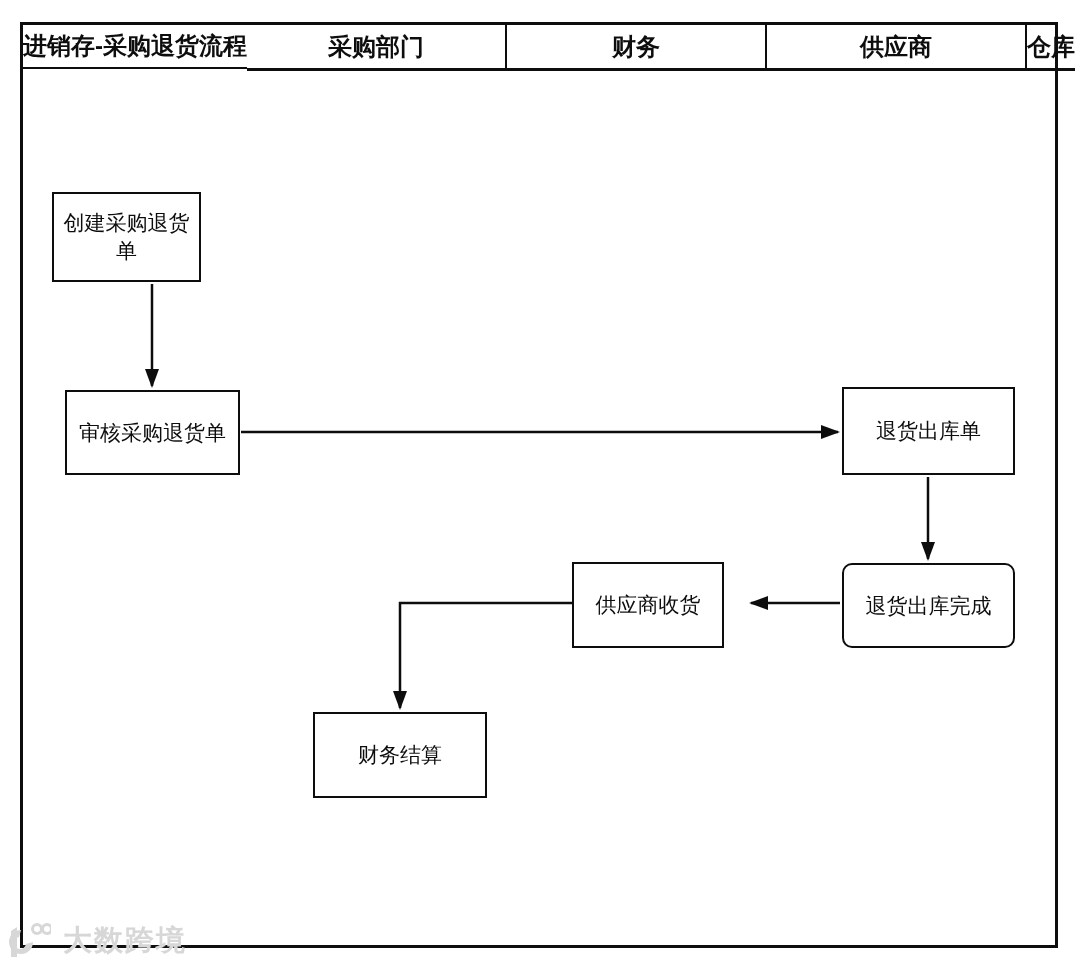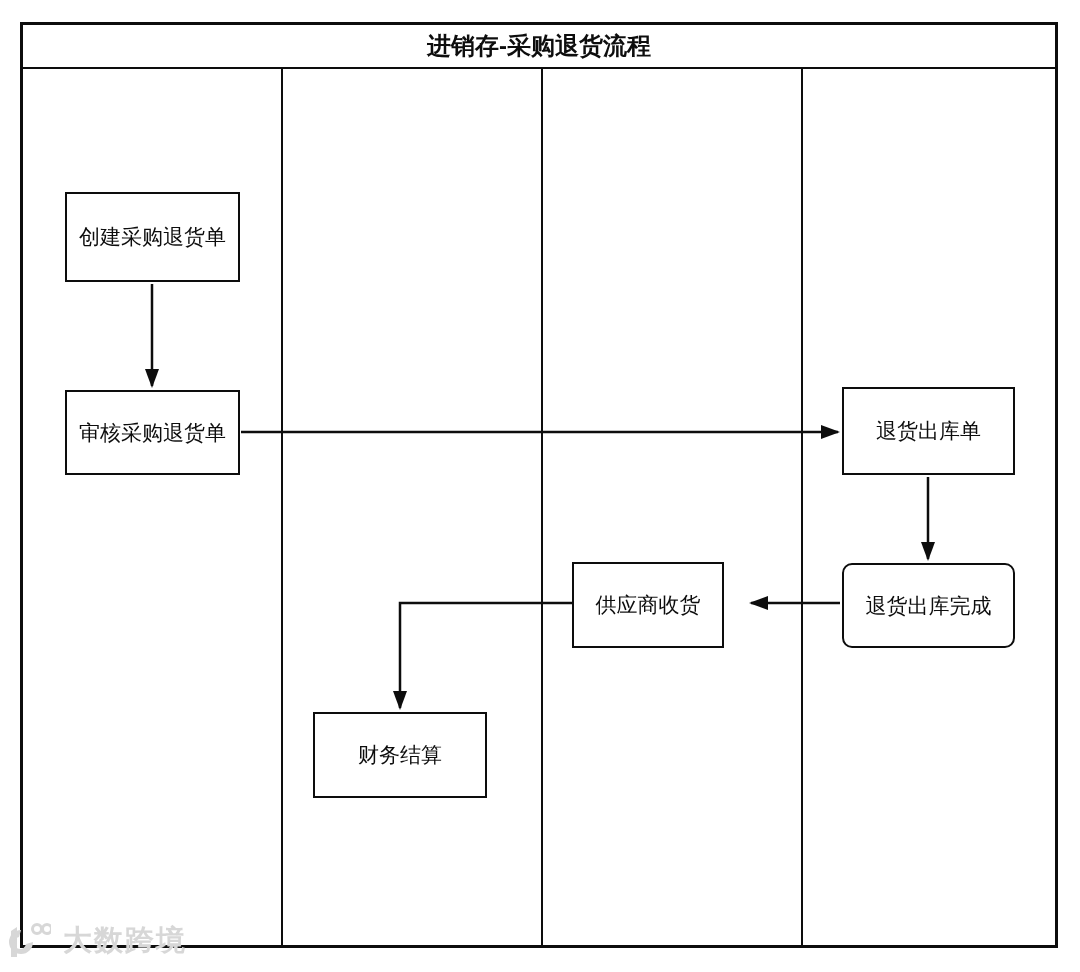--- a/index.html
+++ b/index.html
@@ -18,21 +18,21 @@
   
   .frame {
     position: absolute;
     left: 20px;
     top: 22px;
     width: 1038px;
     height: 926px;
     border: 3px solid #0d0d0d;
     box-sizing: border-box;
     display: flex;
-    flex-direction: column;
+    flex-direction: row;
     background: #ffffff;
   }
   .title-row {
     height: 42px;
     border-bottom: 2px solid #0d0d0d;
     display: flex;
     align-items: center;
     justify-content: center;
     font-size: 24px;
     font-weight: bold;
@@ -71,21 +71,21 @@
     background: #ffffff;
     box-sizing: border-box;
     display: flex;
     align-items: center;
     justify-content: center;
     font-size: 21px;
     color: #0d0d0d;
     text-align: center;
     z-index: 3;
   }
-  #node-create   { left: 65px;  top: 192px; width: 175px; height: 90px; }
+  #node-create   { left: 52px;  top: 192px; width: 149px; height: 90px; }
   #node-review   { left: 65px;  top: 390px; width: 175px; height: 85px; }
   #node-outorder { left: 842px; top: 387px; width: 173px; height: 88px; }
   #node-outdone  { left: 842px; top: 563px; width: 173px; height: 85px; border-radius: 10px; }
   #node-supplier { left: 572px; top: 562px; width: 152px; height: 86px; }
   #node-finance  { left: 313px; top: 712px; width: 174px; height: 86px; }
 
   
   .arrows {
     position: absolute;
     left: 0; top: 0;
@@ -116,20 +116,26 @@
   }
 </style>
 </head>
 <body>
 
 <div class="page">
 
   <div class="frame">
     <div class="title-row">进销存-采购退货流程</div>
 
+    <div class="header-row">
+      <div class="lane-header">采购部门</div>
+      <div class="lane-header">财务</div>
+      <div class="lane-header">供应商</div>
+      <div class="lane-header">仓库</div>
+    </div>
 
     <div class="body-row">
       <div class="lane"></div>
       <div class="lane"></div>
       <div class="lane"></div>
       <div class="lane"></div>
     </div>
   </div>
 
   <svg class="arrows" viewBox="0 0 1080 972" xmlns="http://www.w3.org/2000/svg">

